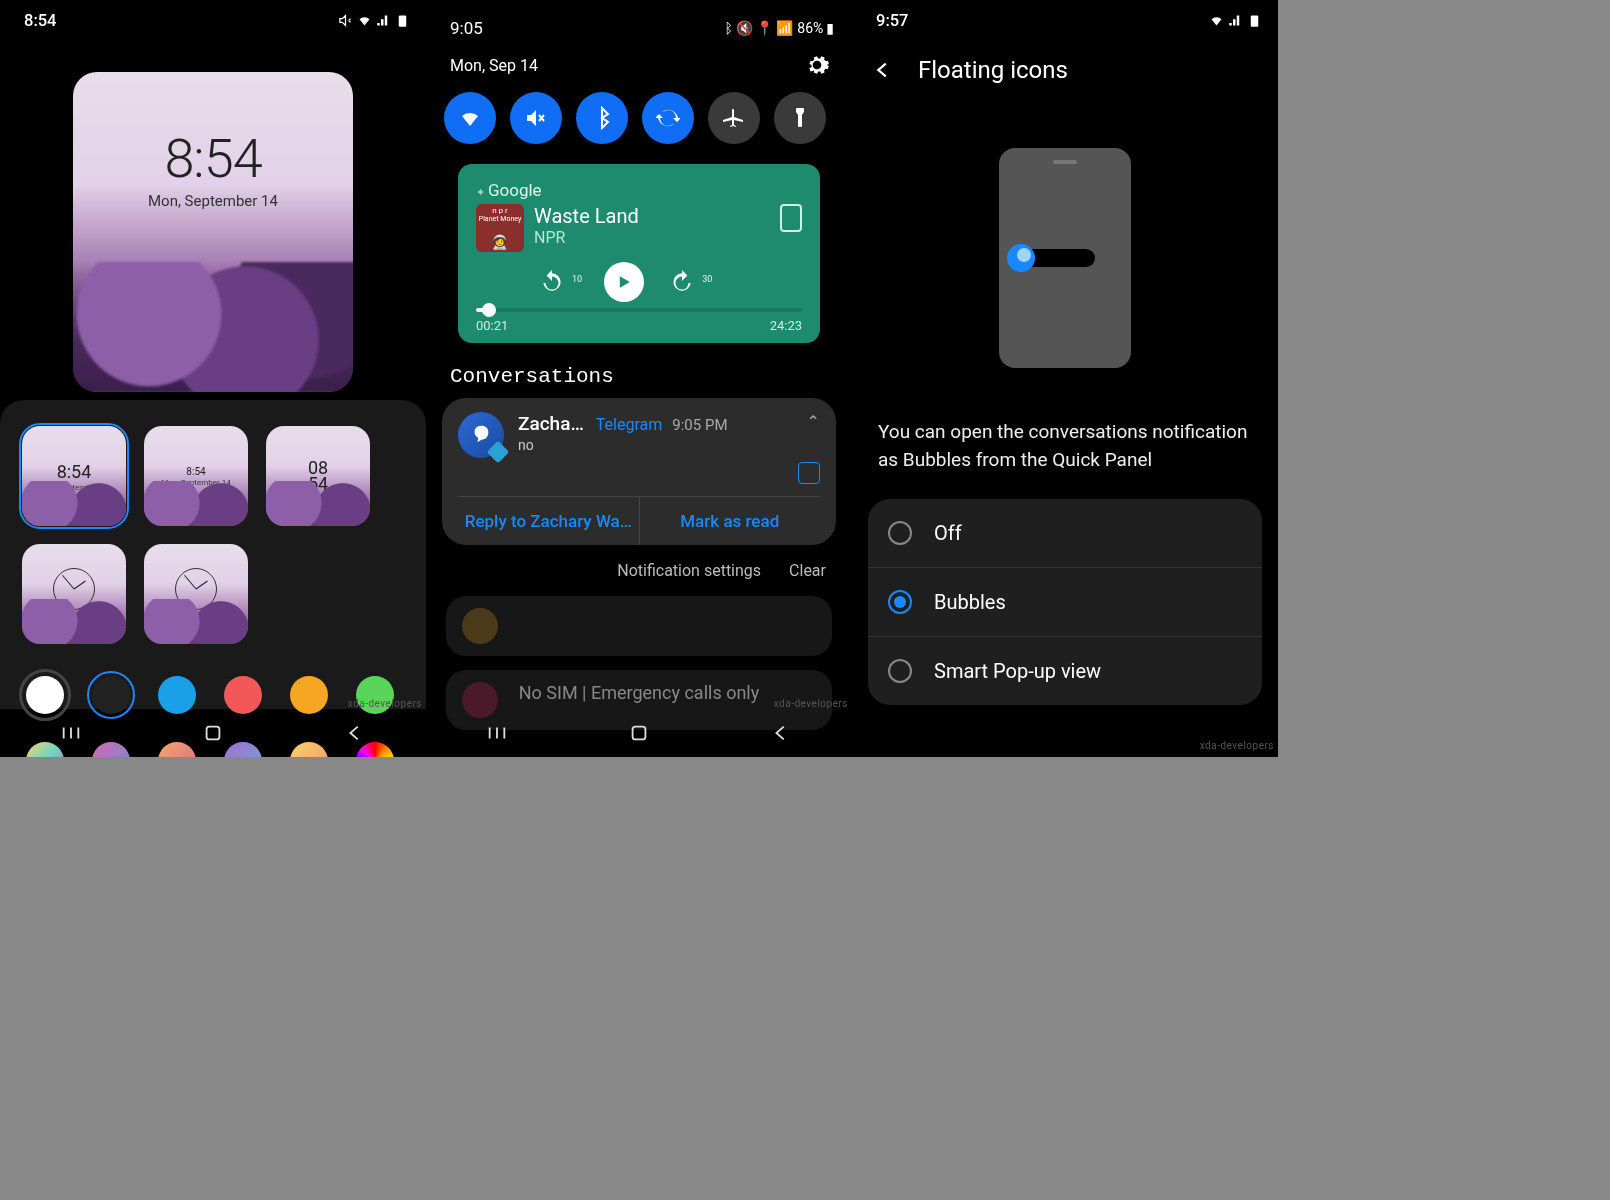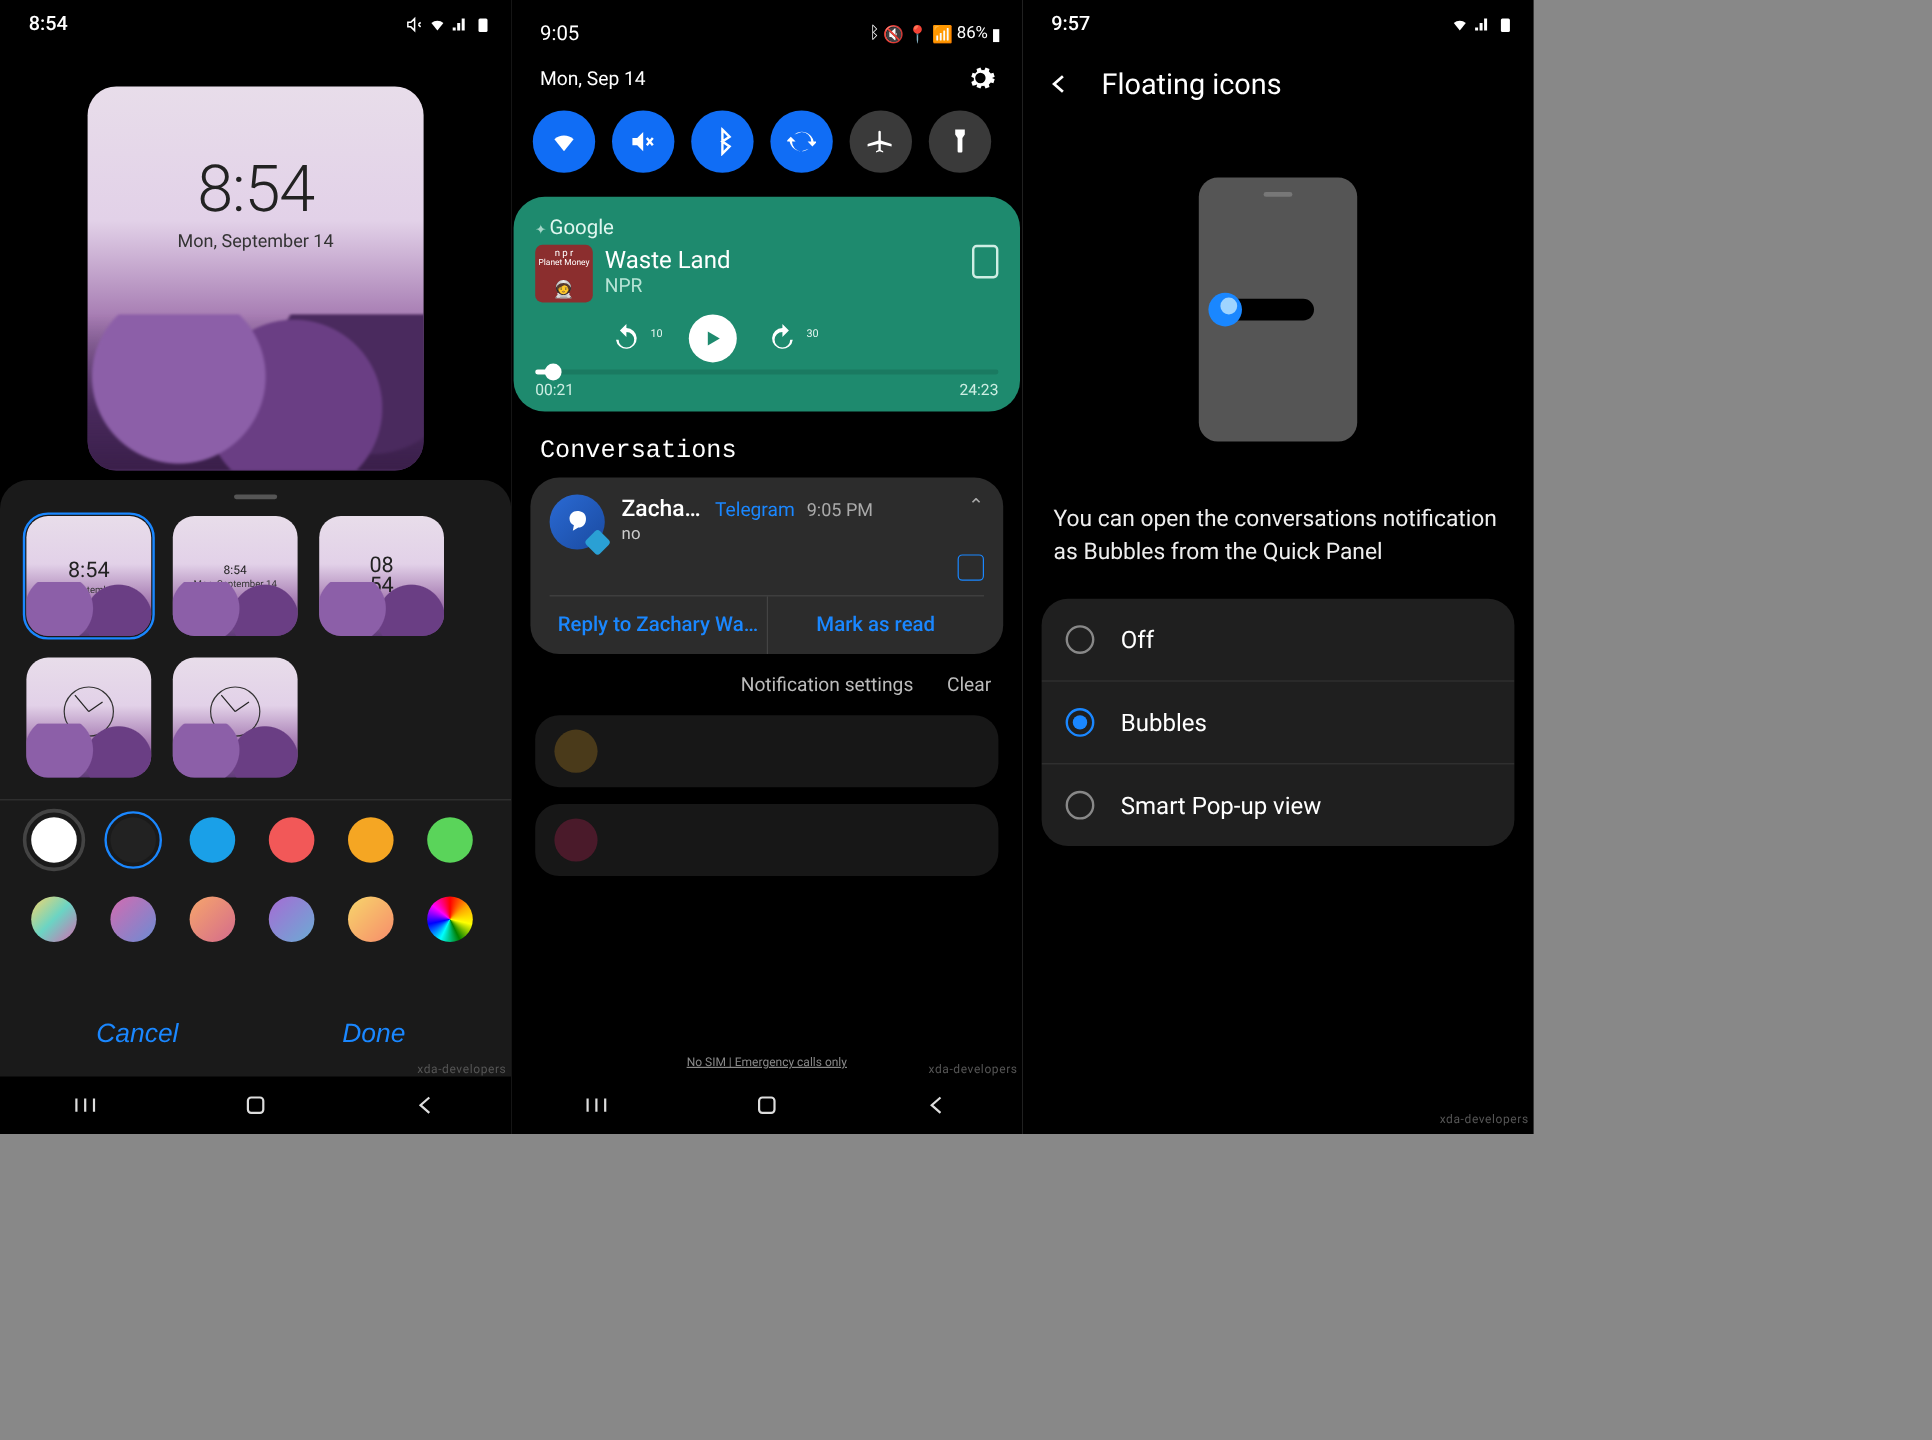--- a/index.html
+++ b/index.html
@@ -6,21 +6,21 @@
   body {
     width: 1610px;
     height: 1200px;
     background: #888;
     display: flex;
     font-family: -apple-system, BlinkMacSystemFont, "Segoe UI", Roboto, sans-serif;
     overflow: hidden;
   }
   .phone {
     width: 426px;
-    height: 945px;
+    height: 757px;
     background: #000;
     position: relative;
     color: #fff;
     overflow: hidden;
   }
   .phone:nth-child(2){ width:426px; }
   .phone:nth-child(3){ width:426px; }
   
   .status {
     display: flex;
@@ -105,21 +105,21 @@
   .p2-status .right{font-size:14px; display:flex; gap:3px; align-items:center;}
   .p2-daterow{ display:flex; justify-content:space-between; align-items:center; padding:10px 22px 14px 24px;}
   .p2-daterow .date{ font-size:16px; font-weight:400;}
   .gear{ width:26px;height:26px; }
   .qs-row{ display:flex; gap:14px; padding:0 18px;}
   .qs{ width:52px;height:52px;border-radius:50%; background:#106df5; display:flex;align-items:center;justify-content:center;}
   .qs.off{ background:#3a3a3a;}
   .qs svg{width:24px;height:24px;fill:#fff;}
 
   .media-card{
-    margin:20px 2px 0; background:#1e8a6e; border-radius:26px;
+    margin:20px 32px 0; background:#1e8a6e; border-radius:14px;
     padding:16px 18px 10px;
   }
   .media-card .src{ font-size:17px; color:#dff6ef;}
   .media-row{ display:flex; gap:10px; margin-top:4px;}
   .media-art{
     width:48px;height:48px;border-radius:6px;
     background:#8b2e2e;
     position:relative; font-size:8px; color:#fff; display:flex;flex-direction:column;align-items:center;justify-content:flex-start;padding-top:2px;
   }
   .media-meta .title{font-size:20px;color:#fff;}
@@ -153,21 +153,21 @@
   .convo-caret{margin-left:auto;color:#aaa;}
   .bubble-ico{width:22px;height:22px;border:1.5px solid #1a87ff;border-radius:4px;margin:4px 0 0 auto;}
   .convo-actions{display:flex;margin-top:12px;border-top:1px solid #444;}
   .convo-actions div{flex:1;text-align:center;padding:14px 4px;color:#1a87ff;font-size:17px;font-weight:500;}
   .convo-actions div:first-child{border-right:1px solid #444;}
 
   .shade-footer{display:flex;justify-content:flex-end;gap:28px;padding:16px 26px;color:#bbb;font-size:16px;}
   .dim-blobs{padding:0 20px;}
   .dim-blobs .row{height:60px;background:#171717;border-radius:20px;margin-bottom:14px;display:flex;align-items:center;padding:0 16px;gap:14px;}
   .dim-blobs .circ{width:36px;height:36px;border-radius:50%;}
-  .emerg{position:absolute;bottom:54px;left:0;right:0;text-align:center;color:#888;font-size:10px;text-decoration:underline;}
+  .emerg{position:absolute;bottom:54px;left:0;right:0;text-align:center;color:#888;font-size:18px;}
 
   
   .p3-hdr{ display:flex; align-items:center; gap:24px; padding:24px 20px;}
   .p3-hdr .title{font-size:24px;}
   .p3-illus{
     width:132px;height:220px;margin:40px auto 50px;
     border:0; background:#555; border-radius:16px;
     position:relative;
   }
   .p3-illus::before{content:"";position:absolute;top:12px;left:50%;width:24px;height:4px;background:#777;border-radius:2px;transform:translateX(-50%);}

